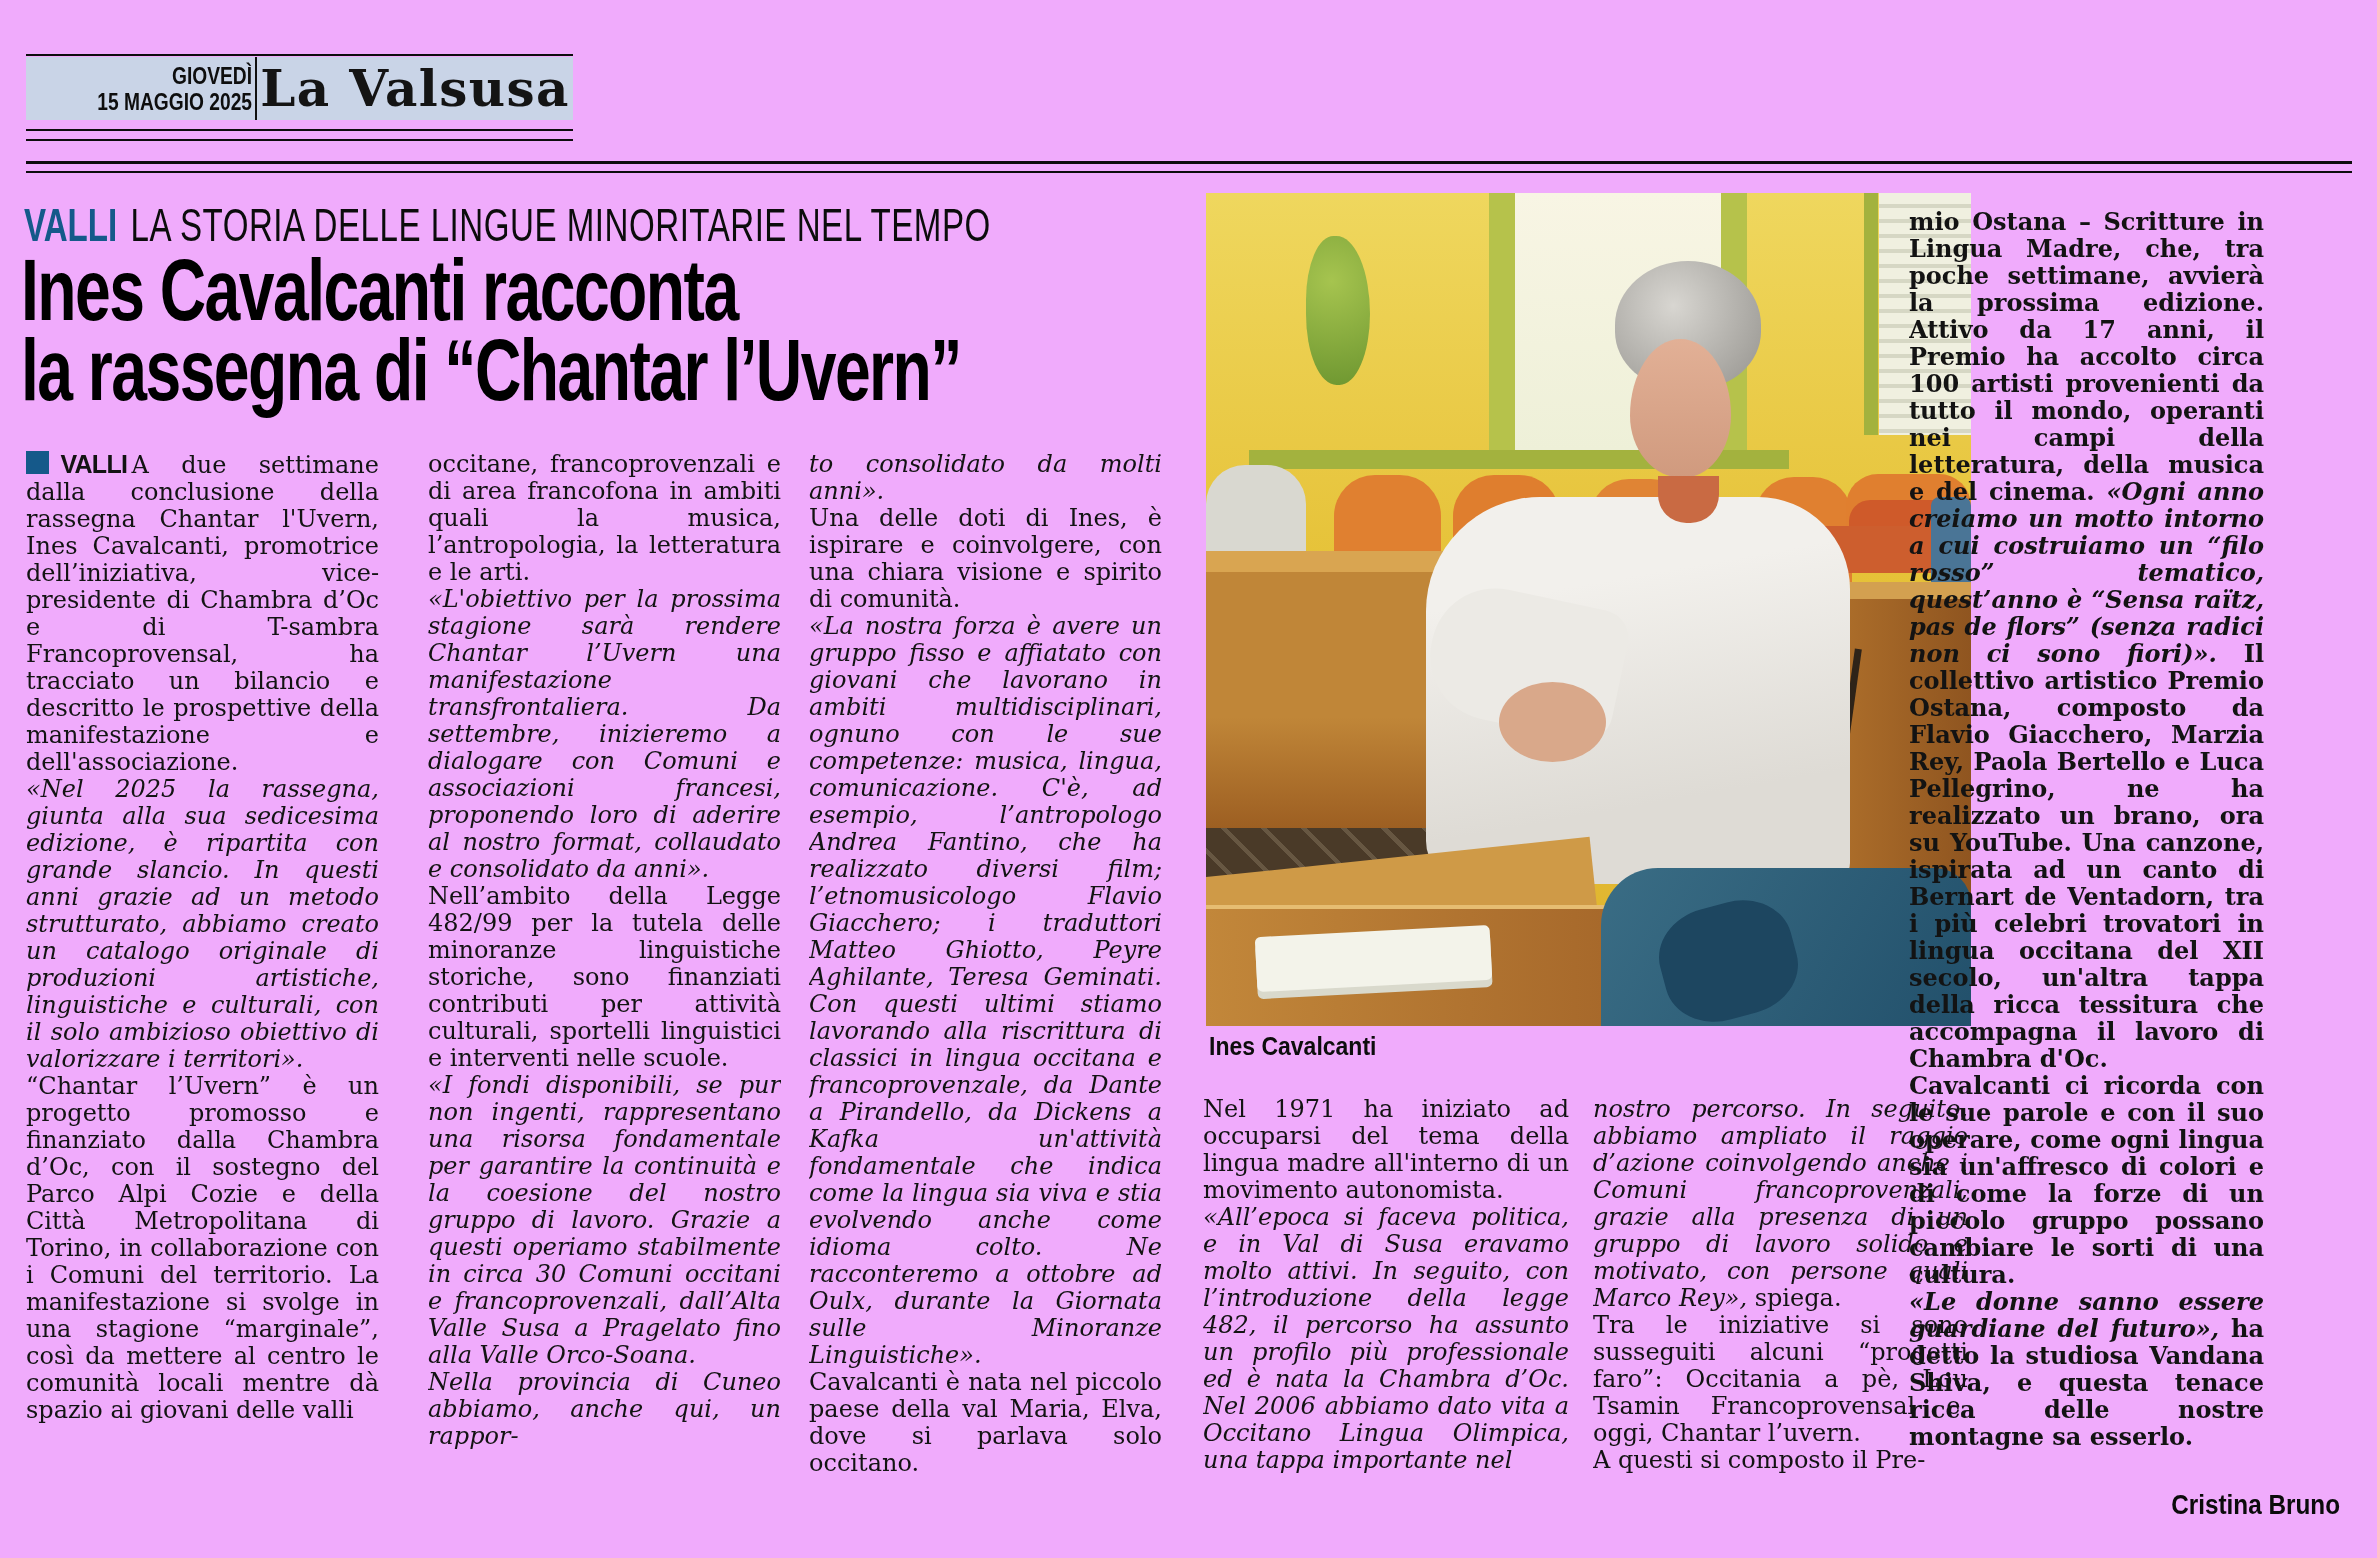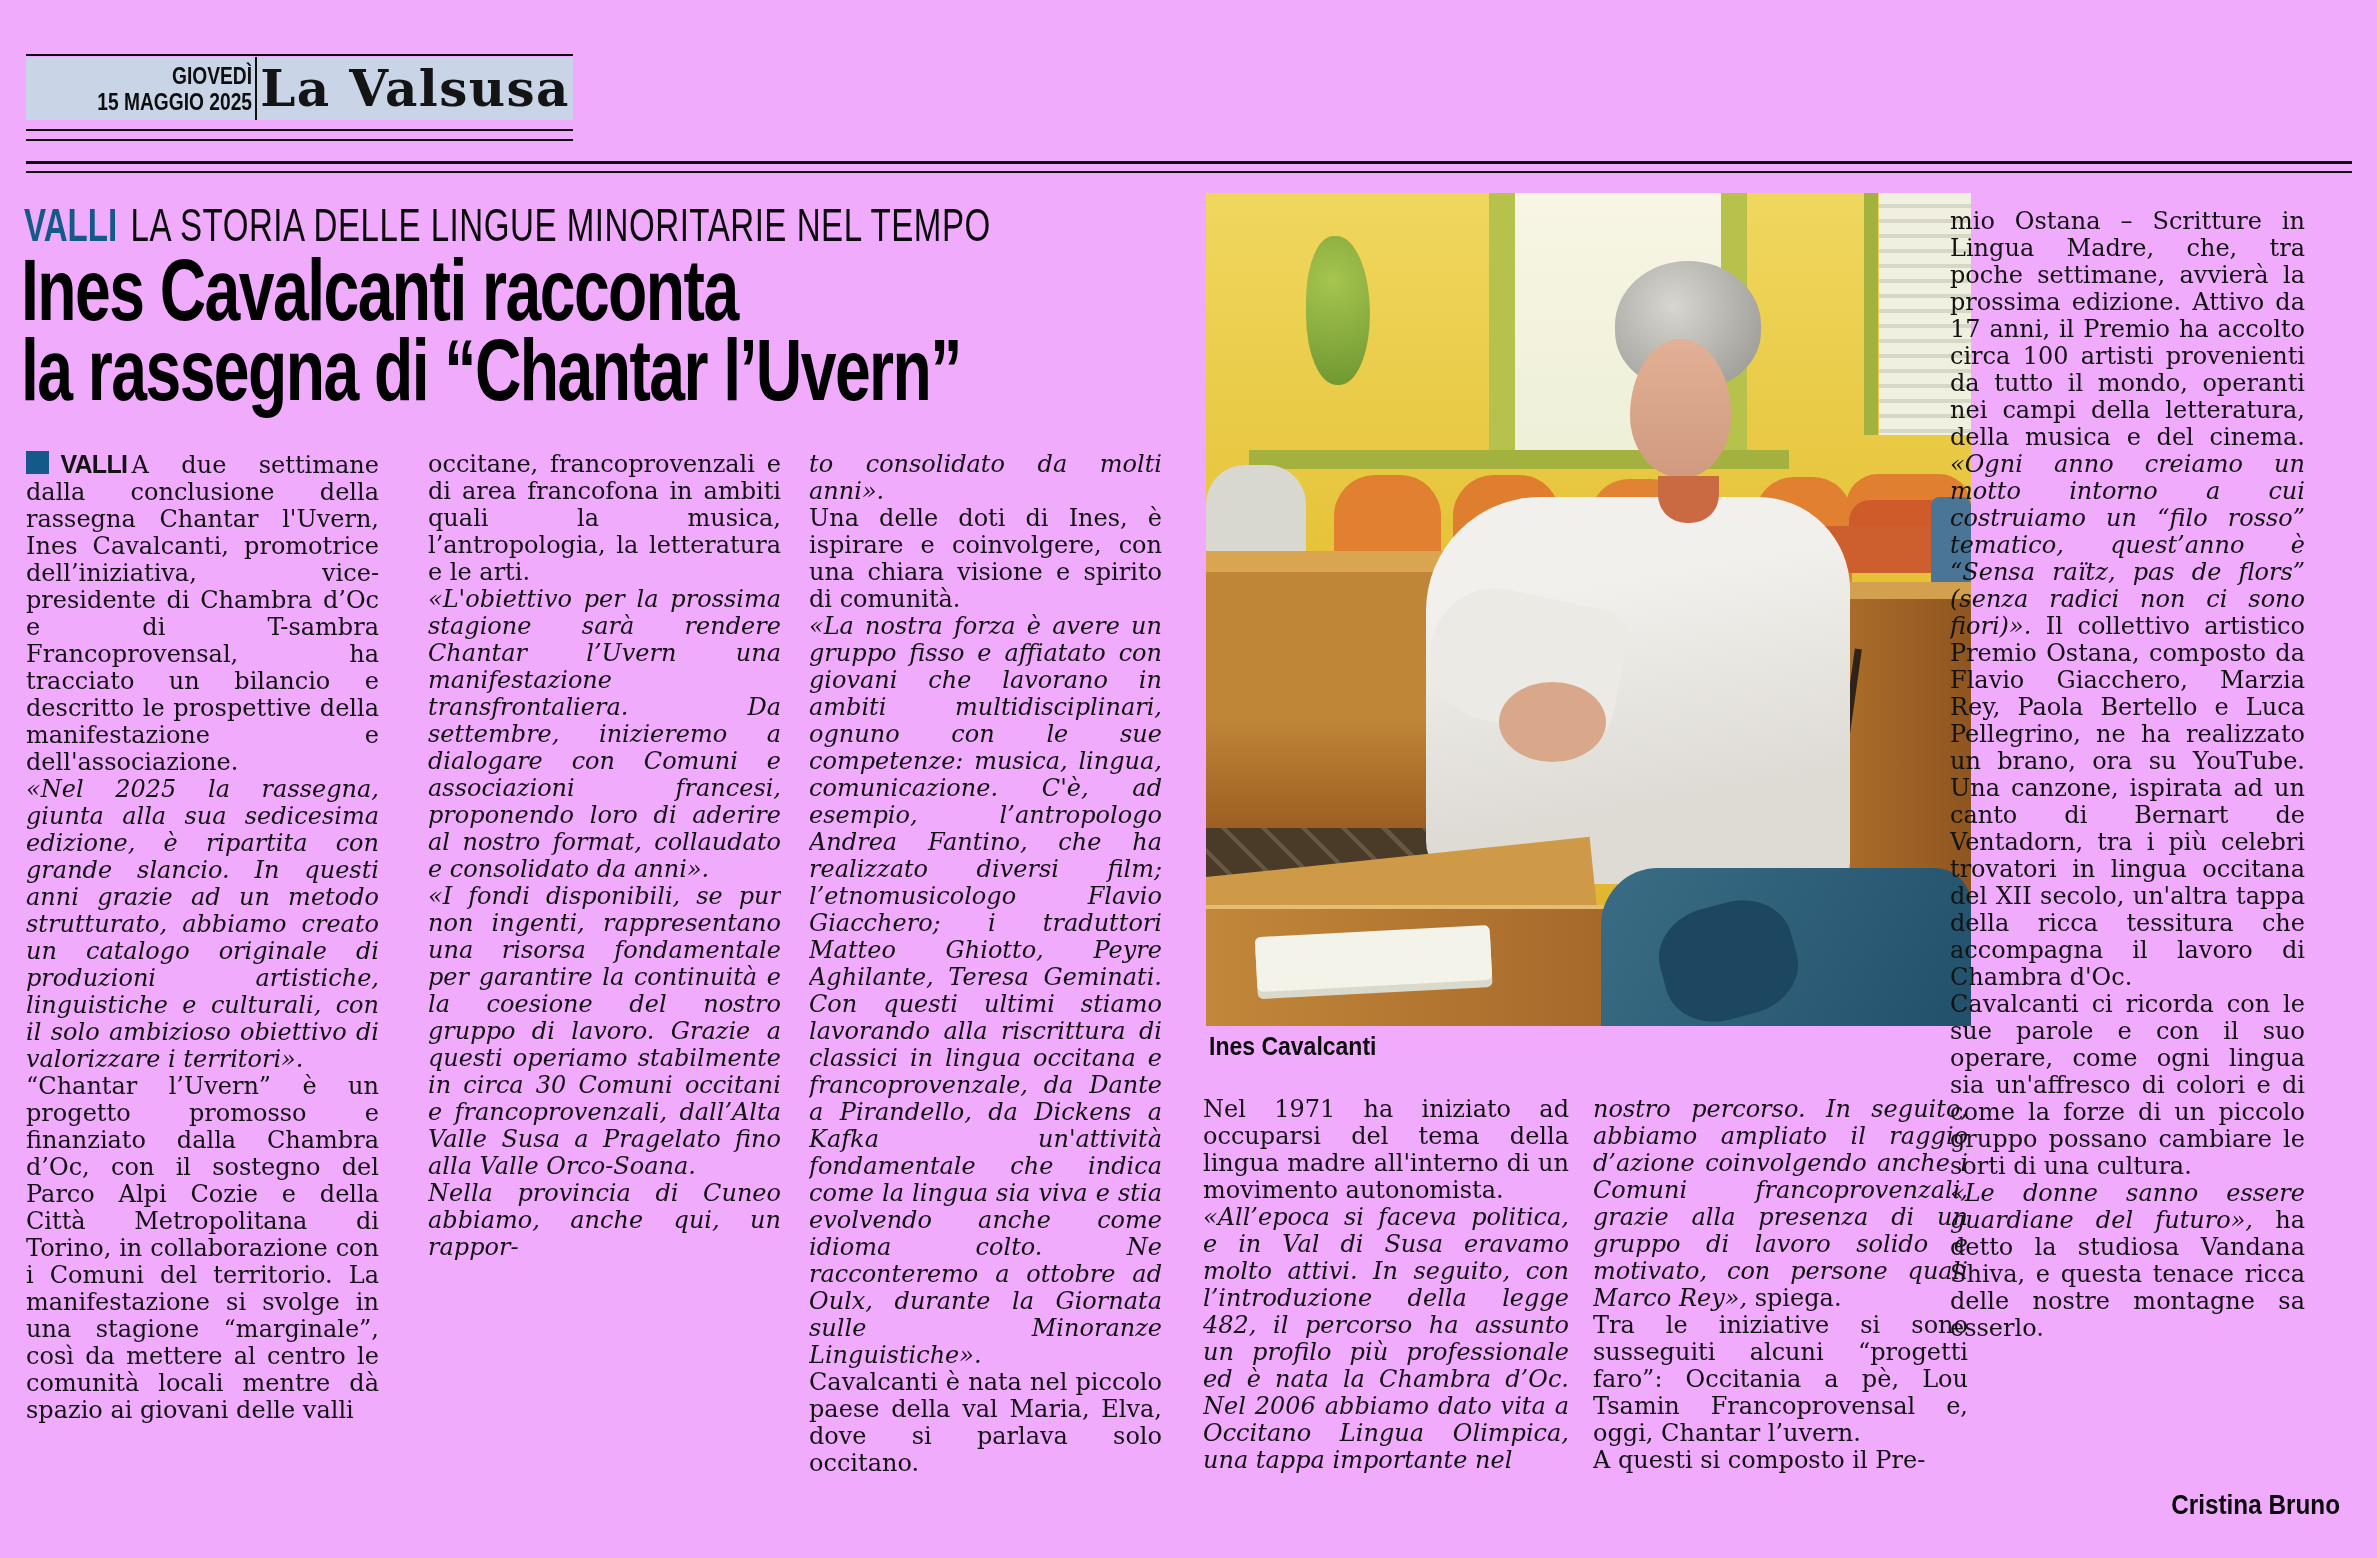--- a/index.html
+++ b/index.html
@@ -71,20 +71,21 @@
 
   <div class="col" style="left:26px;top:451px;width:353px;height:1095px;">
     <p><span class="sq"></span><span class="ldw">VALLI</span><span>A due settimane dalla conclusione della rassegna Chantar l'Uvern, Ines Cavalcanti, promotrice dell’iniziativa, vice-presidente di Chambra d’Oc e di T-sambra Francoprovensal, ha tracciato un bilancio e descritto le prospettive della manifestazione e dell'associazione.</span></p>
     <p class="i">«Nel 2025 la rassegna, giunta alla sua sedicesima edizione, è ripartita con grande slancio. In questi anni grazie ad un metodo strutturato, abbiamo creato un catalogo originale di produzioni artistiche, linguistiche e culturali, con il solo ambizioso obiettivo di valorizzare i territori».</p>
     <p>“Chantar l’Uvern” è un progetto promosso e finanziato dalla Chambra d’Oc, con il sostegno del Parco Alpi Cozie e della Città Metropolitana di Torino, in collaborazione con i Comuni del territorio. La manifestazione si svolge in una stagione “marginale”, così da mettere al centro le comunità locali mentre dà spazio ai giovani delle valli</p>
   </div>
 
   <div class="col" style="left:416px;top:451px;width:353px;height:1095px;margin-left:12px;">
     <p>occitane, francoprovenzali e di area francofona in ambiti quali la musica, l’antropologia, la letteratura e le arti.</p>
     <p class="i">«L'obiettivo per la prossima stagione sarà rendere Chantar l’Uvern una manifestazione transfrontaliera. Da settembre, inizieremo a dialogare con Comuni e associazioni francesi, proponendo loro di aderire al nostro format, collaudato e consolidato da anni».</p>
+    <p>Nell’ambito della Legge 482/99 per la tutela delle minoranze linguistiche storiche, sono finanziati contributi per attività culturali, sportelli linguistici e interventi nelle scuole.</p>
     <p class="i">«I fondi disponibili, se pur non ingenti, rappresentano una risorsa fondamentale per garantire la continuità e la coesione del nostro gruppo di lavoro. Grazie a questi operiamo stabilmente in circa 30 Comuni occitani e francoprovenzali, dall’Alta Valle Susa a Pragelato fino alla Valle Orco-Soana.</p>
     <p class="i">Nella provincia di Cuneo abbiamo, anche qui, un rappor-</p>
   </div>
 
   <div class="col" style="left:809px;top:451px;width:353px;height:1095px;">
     <p class="i">to consolidato da molti anni».</p>
     <p>Una delle doti di Ines, è ispirare e coinvolgere, con una chiara visione e spirito di comunità.</p>
     <p class="i">«La nostra forza è avere un gruppo fisso e affiatato con giovani che lavorano in ambiti multidisciplinari, ognuno con le sue competenze: musica, lingua, comunicazione. C'è, ad esempio, l’antropologo Andrea Fantino, che ha realizzato diversi film; l’etnomusicologo Flavio Giacchero; i traduttori Matteo Ghiotto, Peyre Aghilante, Teresa Geminati. Con questi ultimi stiamo lavorando alla riscrittura di classici in lingua occitana e francoprovenzale, da Dante a Pirandello, da Dickens a Kafka un'attività fondamentale che indica come la lingua sia viva e stia evolvendo anche come idioma colto. Ne racconteremo a ottobre ad Oulx, durante la Giornata sulle Minoranze Linguistiche».</p>
     <p>Cavalcanti è nata nel piccolo paese della val Maria, Elva, dove si parlava solo occitano.</p>
   </div>
@@ -133,21 +134,21 @@
     <p>Nel 1971 ha iniziato ad occuparsi del tema della lingua madre all'interno di un movimento autonomista.</p>
     <p class="i">«All’epoca si faceva politica, e in Val di Susa eravamo molto attivi. In seguito, con l’introduzione della legge 482, il percorso ha assunto un profilo più professionale ed è nata la Chambra d’Oc. Nel 2006 abbiamo dato vita a Occitano Lingua Olimpica, una tappa importante nel</p>
   </div>
 
   <div class="col" style="left:1593px;top:1096px;width:375px;height:461px;">
     <p><span class="i">nostro percorso. In seguito, abbiamo ampliato il raggio d’azione coinvolgendo anche i Comuni francoprovenzali, grazie alla presenza di un gruppo di lavoro solido e motivato, con persone quali Marco Rey»,</span><span> spiega.</span></p>
     <p>Tra le iniziative si sono susseguiti alcuni “progetti faro”: Occitania a pè, Lou Tsamin Francoprovensal e, oggi, Chantar l’uvern.</p>
     <p>A questi si composto il Pre-</p>
   </div>
 
-  <div class="col" style="left:1950px;top:208px;width:355px;height:1277px;">
+  <div class="col" style="left:1909px;top:208px;width:355px;height:1277px;font-weight:bold;">
     <p><span>mio Ostana – Scritture in Lingua Madre, che, tra poche settimane, avvierà la prossima edizione. Attivo da 17 anni, il Premio ha accolto circa 100 artisti provenienti da tutto il mondo, operanti nei campi della letteratura, della musica e del cinema. </span><span class="i">«Ogni anno creiamo un motto intorno a cui costruiamo un “filo rosso” tematico, quest’anno è “Sensa raïtz, pas de flors” (senza radici non ci sono fiori)».</span><span> Il collettivo artistico Premio Ostana, composto da Flavio Giacchero, Marzia Rey, Paola Bertello e Luca Pellegrino, ne ha realizzato un brano, ora su YouTube. Una canzone, ispirata ad un canto di Bernart de Ventadorn, tra i più celebri trovatori in lingua occitana del XII secolo, un'altra tappa della ricca tessitura che accompagna il lavoro di Chambra d'Oc.</span></p>
     <p>Cavalcanti ci ricorda con le sue parole e con il suo operare, come ogni lingua sia un'affresco di colori e di come la forze di un piccolo gruppo possano cambiare le sorti di una cultura.</p>
     <p><span class="i">«Le donne sanno essere guardiane del futuro»,</span><span> ha detto la studiosa Vandana Shiva, e questa tenace ricca delle nostre montagne sa esserlo.</span></p>
   </div>
 
   <div class="byline">Cristina Bruno</div>
 
 </div>
 
 

